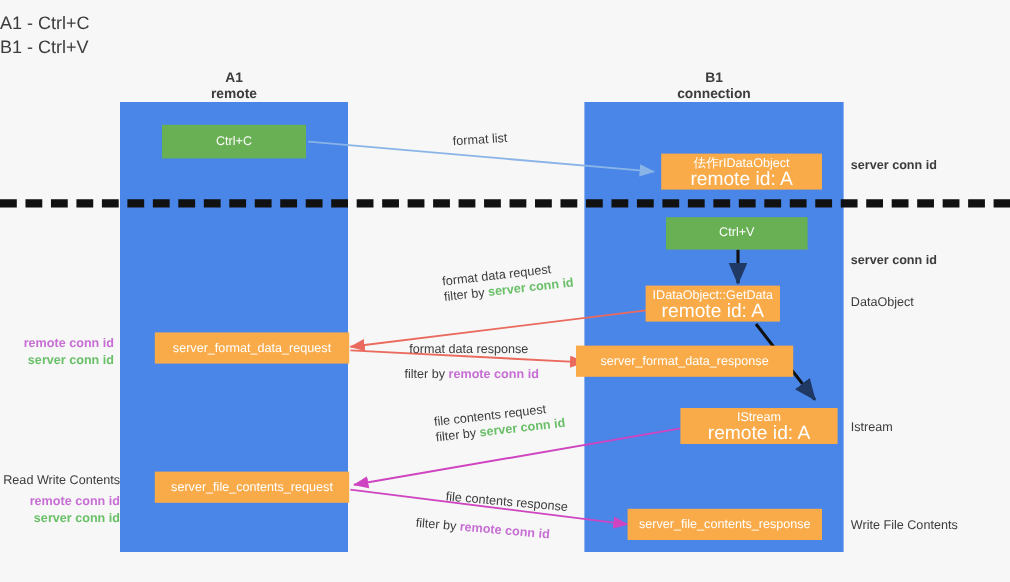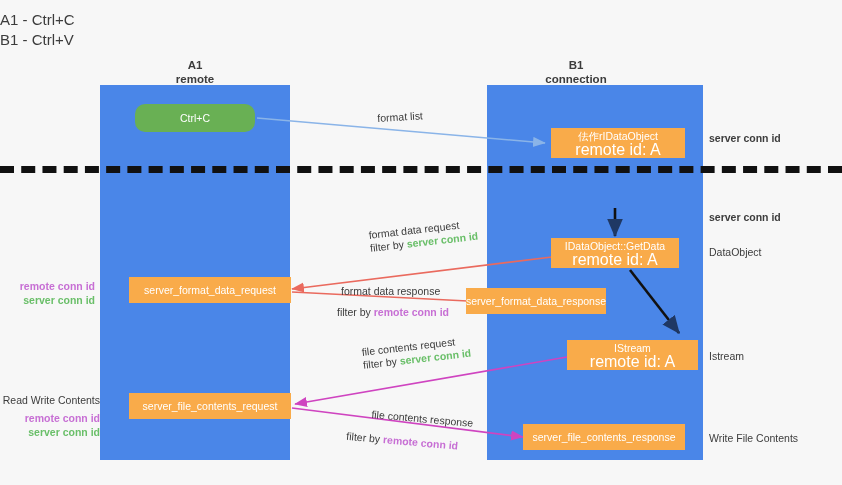--- a/index.html
+++ b/index.html
@@ -62,21 +62,21 @@
 
   <div class="abs title">
     <div>A1 - Ctrl+C</div>
     <div>B1 - Ctrl+V</div>
   </div>
 
   <div class="abs colhead" style="left:120px;top:58px;width:150px;">
     <div>A1</div>
     <div>remote</div>
   </div>
-  <div class="abs colhead" style="left:501px;top:58px;width:150px;">
+  <div class="abs colhead" style="left:520px;top:58px;width:150px;">
     <div>B1</div>
     <div>connection</div>
   </div>
 
   <div class="abs lane" style="left:100px;top:85px;width:190px;height:375px;"></div>
   <div class="abs lane" style="left:487px;top:85px;width:216px;height:375px;"></div>
 
   <svg class="layer">
     <defs>
       <marker id="ah-blue" markerWidth="9" markerHeight="9" refX="7.5" refY="3.2" orient="auto">
@@ -101,45 +101,48 @@
 
     <line x1="552" y1="257" x2="292" y2="289" stroke="#ea6a5e" stroke-width="1.6" marker-end="url(#ah-red)"></line>
 
     <line x1="292" y1="292" x2="487" y2="302" stroke="#ea6a5e" stroke-width="1.6" marker-end="url(#ah-red)"></line>
 
     <line x1="567" y1="357" x2="295" y2="404" stroke="#cf44c0" stroke-width="1.6" marker-end="url(#ah-magenta)"></line>
 
     <line x1="292" y1="408" x2="523" y2="437" stroke="#cf44c0" stroke-width="1.6" marker-end="url(#ah-magenta)"></line>
   </svg>
 
-  <div class="abs node green" style="left:135px;top:104px;width:120px;height:28px;border-radius:10px;">
+  <div class="abs node green" style="left:135px;top:104px;width:120px;height:28px;">
     <div>Ctrl+C</div>
   </div>
 
+  <div class="abs node green" style="left:555px;top:181px;width:118px;height:27px;">
+    <div>Ctrl+V</div>
+  </div>
 
   <div class="abs node orange" style="left:551px;top:128px;width:134px;height:30px;">
     <div>佉作rIDataObject</div>
     <div class="l2">remote id: A</div>
   </div>
 
-  <div class="abs node orange" style="left:551px;top:238px;width:128px;height:30px;">
+  <div class="abs node orange" style="left:538px;top:238px;width:112px;height:30px;">
     <div>IDataObject::GetData</div>
     <div class="l2">remote id: A</div>
   </div>
 
   <div class="abs node orange" style="left:567px;top:340px;width:131px;height:30px;">
     <div>IStream</div>
     <div class="l2">remote id: A</div>
   </div>
 
   <div class="abs node orange" style="left:129px;top:277px;width:162px;height:26px;">
     <div>server_format_data_request</div>
   </div>
 
-  <div class="abs node orange" style="left:466px;top:288px;width:140px;height:26px;">
+  <div class="abs node orange" style="left:480px;top:288px;width:181px;height:26px;">
     <div>server_format_data_response</div>
   </div>
 
   <div class="abs node orange" style="left:129px;top:393px;width:162px;height:26px;">
     <div>server_file_contents_request</div>
   </div>
 
   <div class="abs node orange" style="left:523px;top:424px;width:162px;height:26px;">
     <div>server_file_contents_response</div>
   </div>

